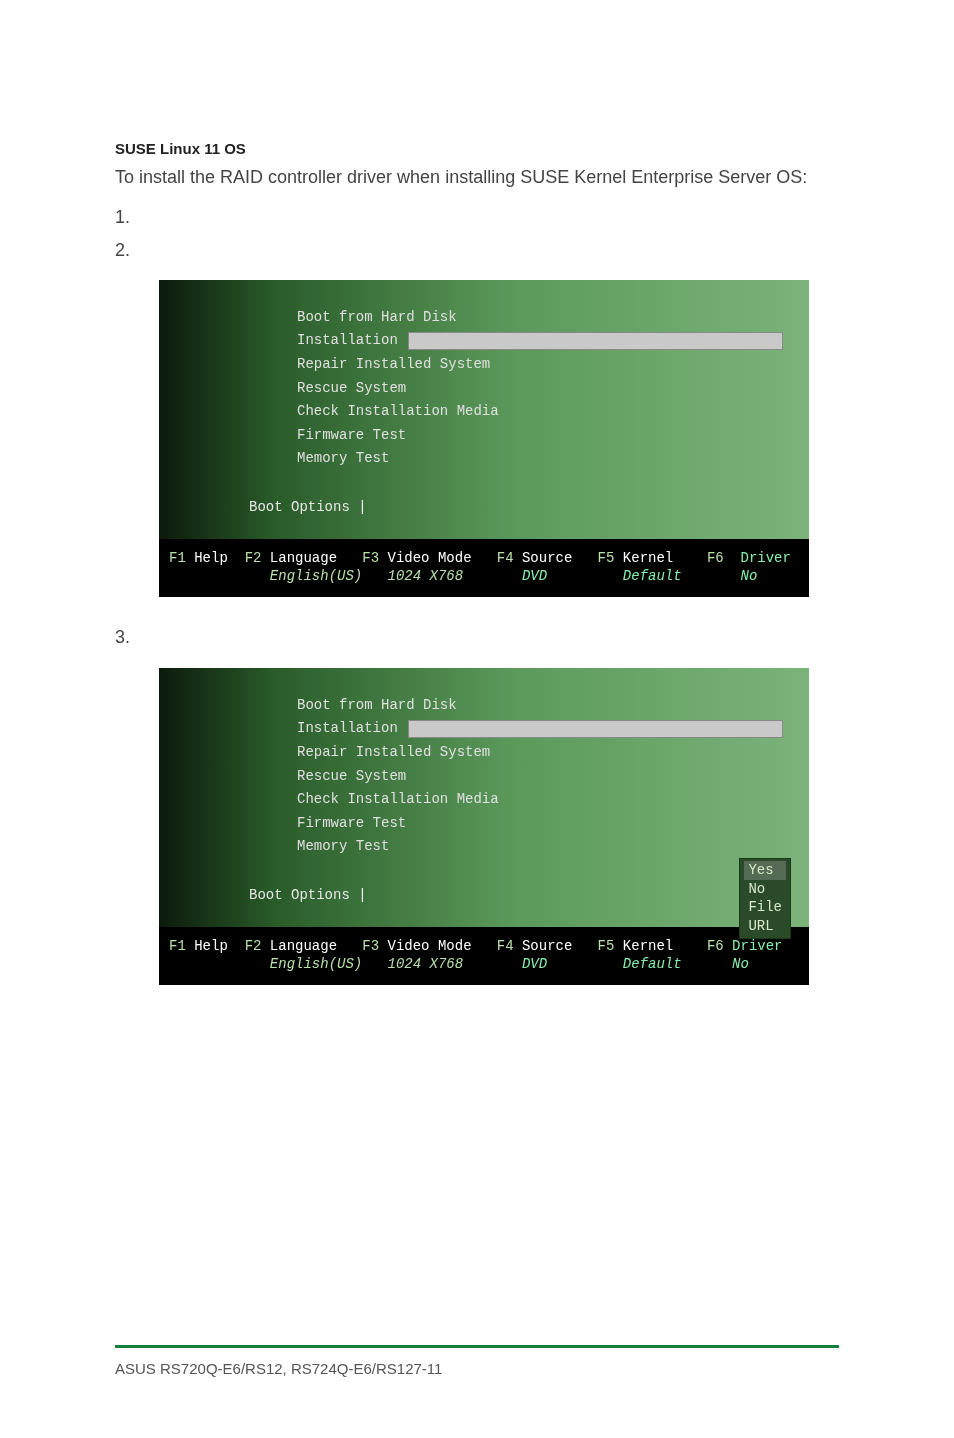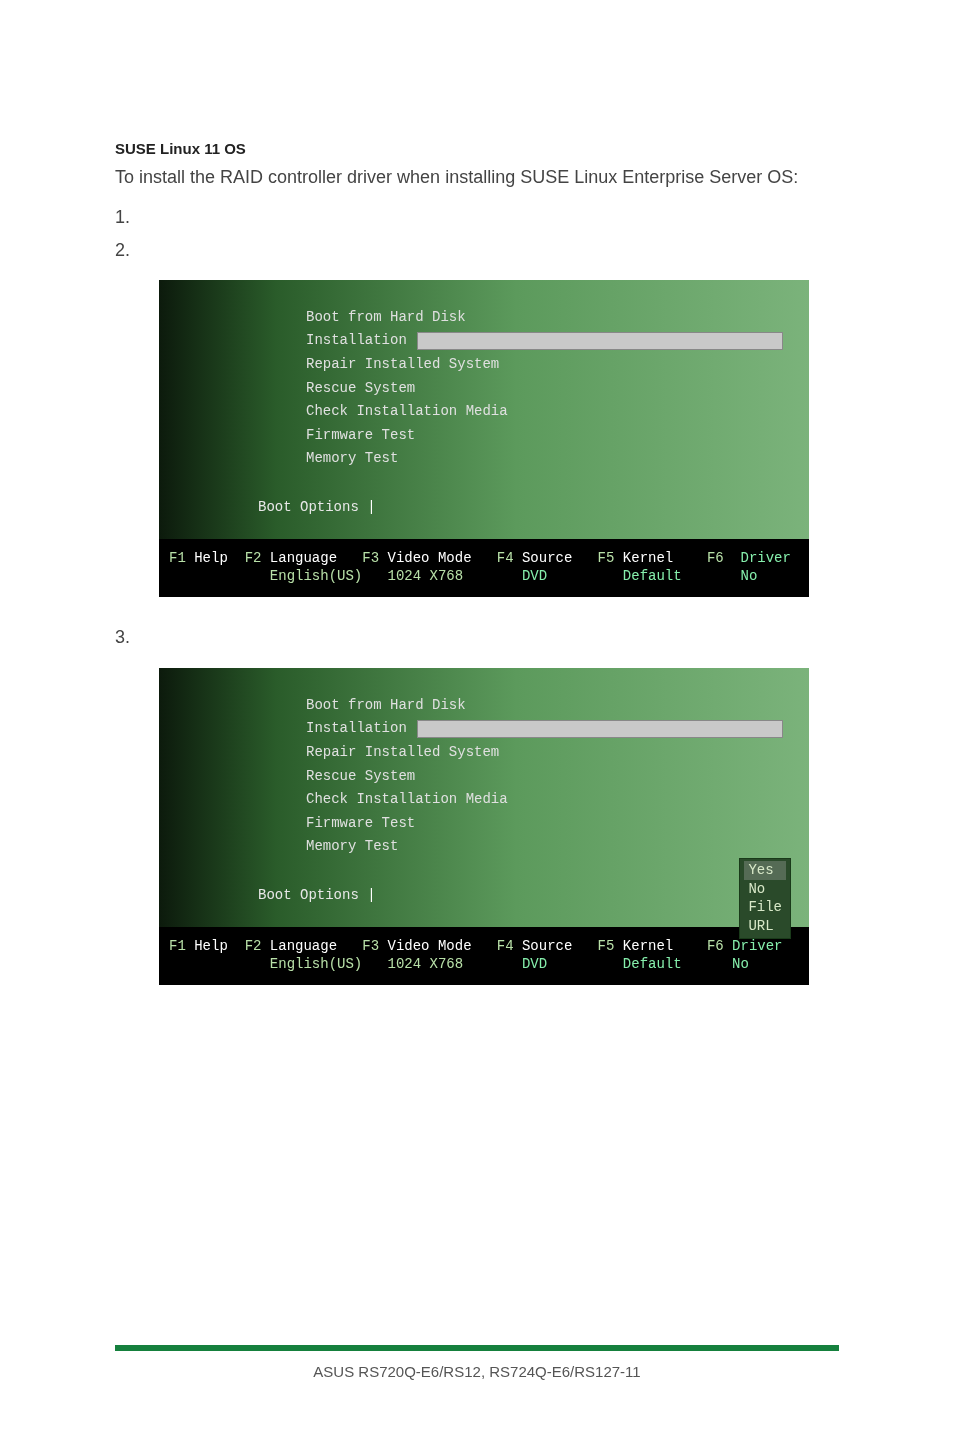--- a/index.html
+++ b/index.html
@@ -38,21 +38,21 @@
     .screenshot {
       margin: 18px 0 28px 44px;
       width: 650px;
       background: #000;
       font-family: "Courier New", monospace;
       font-size: 14px;
       position: relative;
     }
     .menu-area {
       background: linear-gradient(90deg, #0c1a0c 0%, #2a5c2a 18%, #5c9a5c 55%, #7bb37b 100%);
-      padding: 26px 0 10px 9px;
+      padding: 26px 0 10px 0;
       color: #ddd;
     }
     .menu-list { margin-left: 132px; margin-bottom: 28px; }
     .menu-item {
       color: #e0e0e0;
       padding: 2px 6px;
       line-height: 1.4;
     }
     .menu-item.sel-row {
       display: flex;
@@ -77,54 +77,54 @@
     }
     .fbar {
       background: #000;
       padding: 10px 10px 12px 10px;
       display: flex;
       gap: 0;
       color: #fff;
     }
     .fcol { display: flex; flex-direction: column; line-height: 1.3; justify-content: space-between; }
     .fcol .ftop { white-space: pre; }
-    .fcol .fbot { white-space: pre; color: #b8e0a8; }
+    .fcol .fbot { white-space: pre; color: #b8e0a8; font-style: italic; }
     .fkey { color: #b8e0a8; }
     .accent { color: #86efac; }
     .popup {
       position: absolute;
       right: 18px;
       bottom: 46px;
       background: #2a4a2a;
       border: 1px solid #1a3a1a;
       padding: 2px 8px;
       color: #d8e8c8;
       line-height: 1.35;
     }
     .popup .sel-row {
       background: #556b55;
       padding: 0 4px;
       margin: 0 -4px;
     }
     .footer-wrap {
       width: 724px;
       margin: 360px auto 0 auto;
-      border-top: 6px solid #15803d;
+      border-top: 3px solid #15803d;
       padding-top: 12px;
       display: flex;
-      justify-content: center;
+      justify-content: flex-start;
       font-size: 15px;
       color: #555;
     }
   </style>
 </head>
 <body>
 
 <div class="heading">SUSE Linux 11 OS</div>
-<div class="intro">To install the RAID controller driver when installing SUSE Linux Enterprise Server OS:</div>
+<div class="intro">To install the RAID controller driver when installing SUSE Kernel Enterprise Server OS:</div>
 
 <div class="step">
   <div class="step-num">1.</div>
 </div>
 
 <div class="step">
   <div class="step-num">2.</div>
 </div>
 
 <div class="screenshot">

